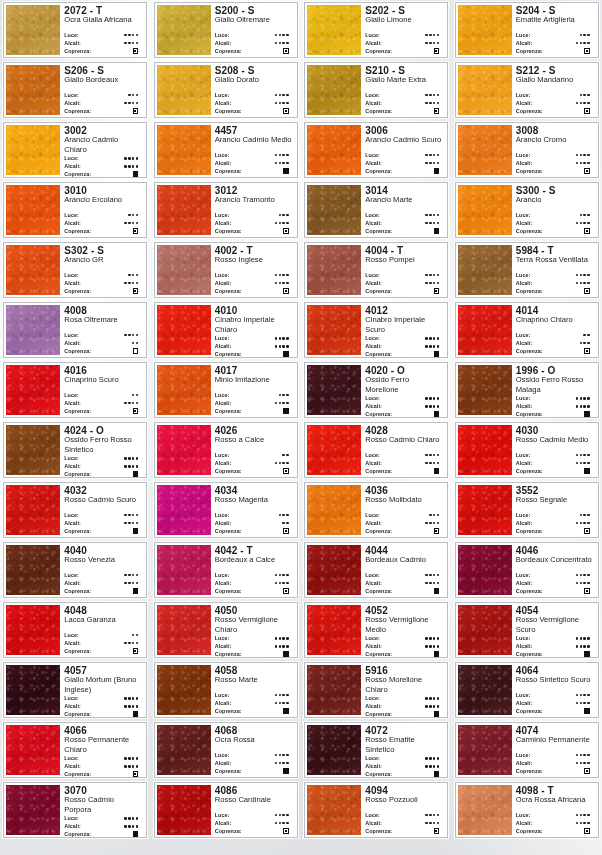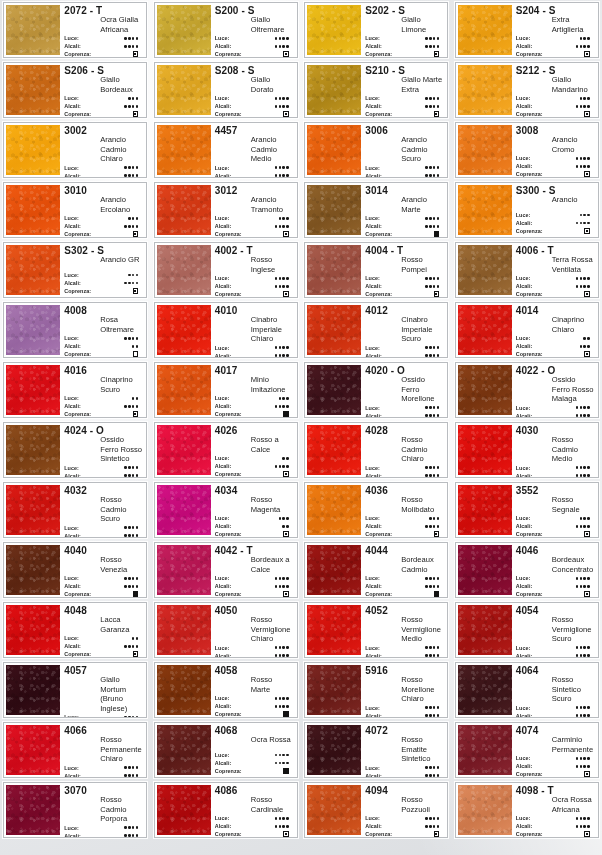--- a/index.html
+++ b/index.html
@@ -98,21 +98,20 @@
     line-height: 9.4px;
     letter-spacing: .1px;
     white-space: nowrap;
   }
   .pname {
     font-size: 7.6px;
     color: #1b1b1b;
     line-height: 9.4px;
     letter-spacing: 0px;
     white-space: normal;
-    margin-left: 36px;
   }
 
   .specs {
     margin-top: auto;
     display: flex;
     flex-direction: column;
     gap: 0px;
   }
   .spec-row {
     display: flex;
@@ -278,21 +277,21 @@
       </div>
     </div>
     </div>
     <div class="card-cell">
     <div class="card">
       <div class="swatch" style="background: linear-gradient(150deg, #f4a81a 0%, #e79a0f 55%, #f4a81a 100%);">
         <div class="grain"></div>
       </div>
       <div class="info">
         <div class="code">S204 - S</div>
-        <div class="pname">Extra Artiglieria</div>
+        <div class="pname">Ematite Artiglieria</div>
         <div class="specs">
           <div class="spec-row">
             <span class="spec-label">Luce:</span>
             <span class="dots">
                 <span class="dot"></span>
                 <span class="dot"></span>
                 <span class="dot"></span>
               </span>
           </div>
           <div class="spec-row">
@@ -830,21 +829,21 @@
         </div>
       </div>
     </div>
     </div>
     <div class="card-cell">
     <div class="card">
       <div class="swatch" style="background: linear-gradient(150deg, #9d6c36 0%, #885a28 55%, #9d6c36 100%);">
         <div class="grain"></div>
       </div>
       <div class="info">
-        <div class="code">4006 - T</div>
+        <div class="code">5984 - T</div>
         <div class="pname">Terra Rossa Ventilata</div>
         <div class="specs">
           <div class="spec-row">
             <span class="spec-label">Luce:</span>
             <span class="dots">
                 <span class="dot"></span>
                 <span class="dot"></span>
                 <span class="dot"></span>
                 <span class="dot"></span>
               </span>
@@ -1102,21 +1101,21 @@
         </div>
       </div>
     </div>
     </div>
     <div class="card-cell">
     <div class="card">
       <div class="swatch" style="background: linear-gradient(150deg, #8b4118 0%, #76330f 55%, #8b4118 100%);">
         <div class="grain"></div>
       </div>
       <div class="info">
-        <div class="code">4022 - O</div>
+        <div class="code">1996 - O</div>
         <div class="pname">Ossido Ferro Rosso Malaga</div>
         <div class="specs">
           <div class="spec-row">
             <span class="spec-label">Luce:</span>
             <span class="dots">
                 <span class="dot"></span>
                 <span class="dot"></span>
                 <span class="dot"></span>
                 <span class="dot"></span>
               </span>

